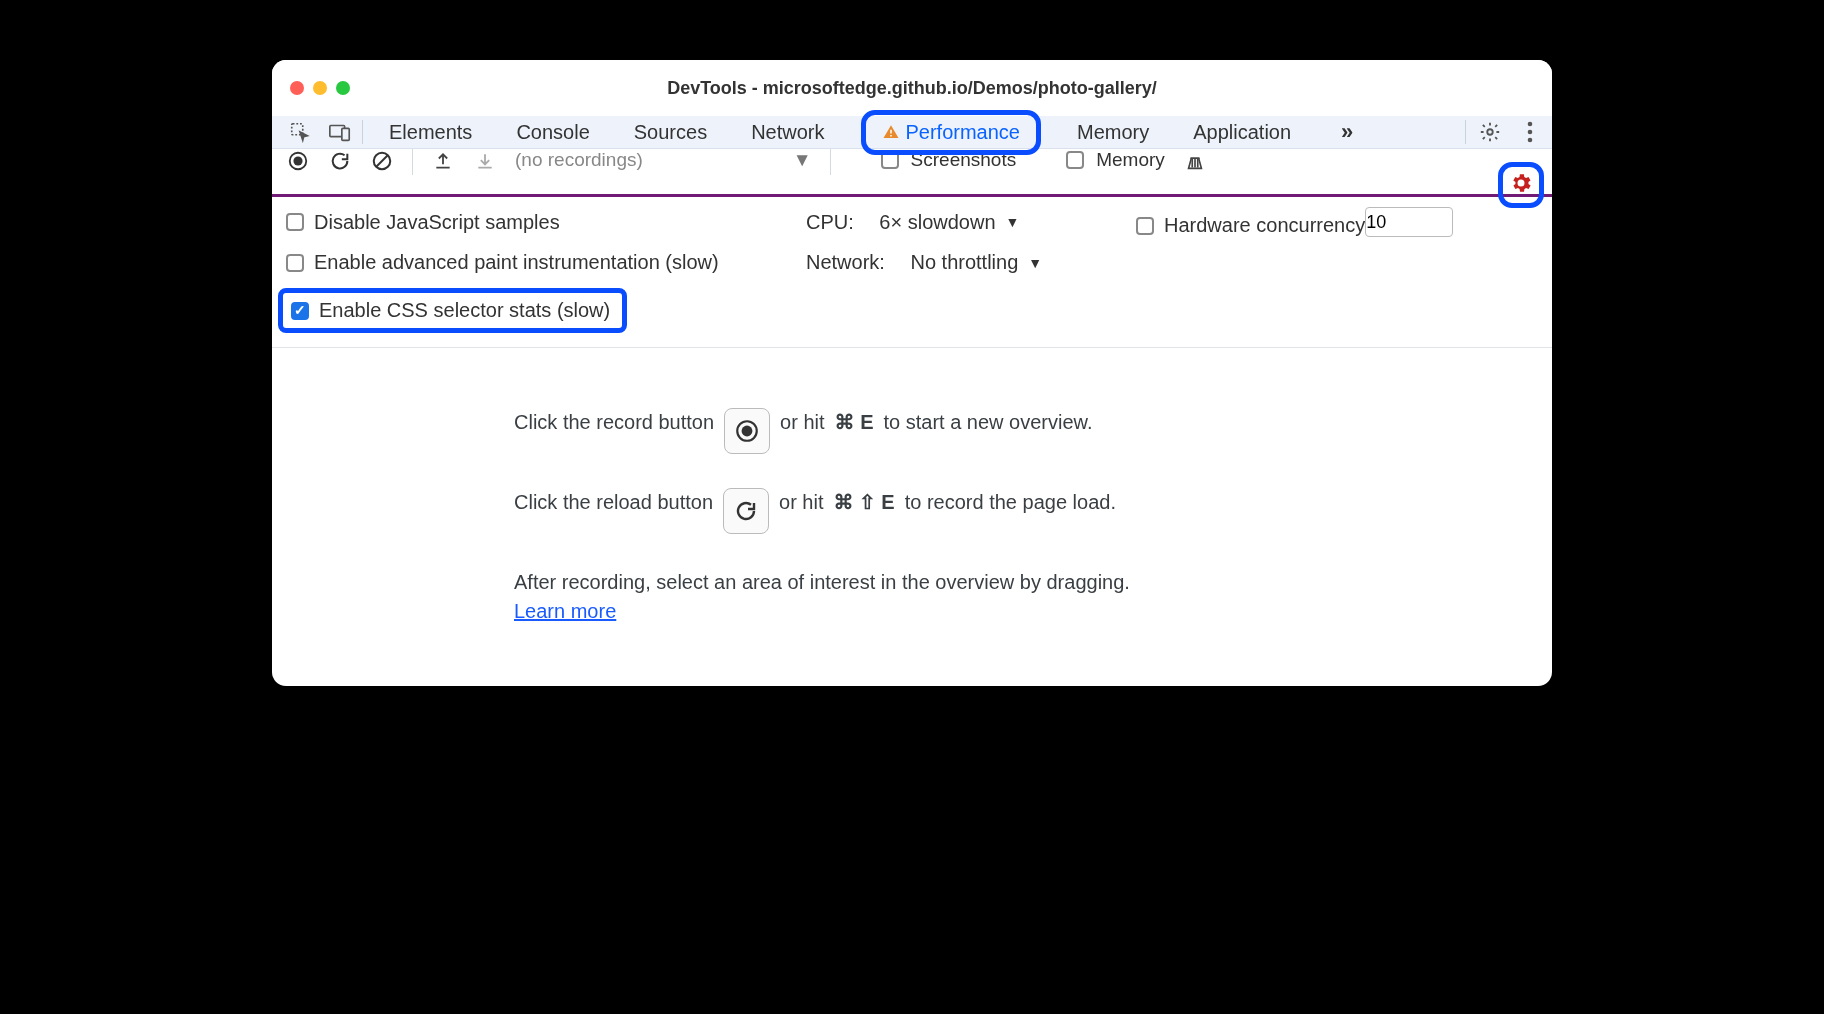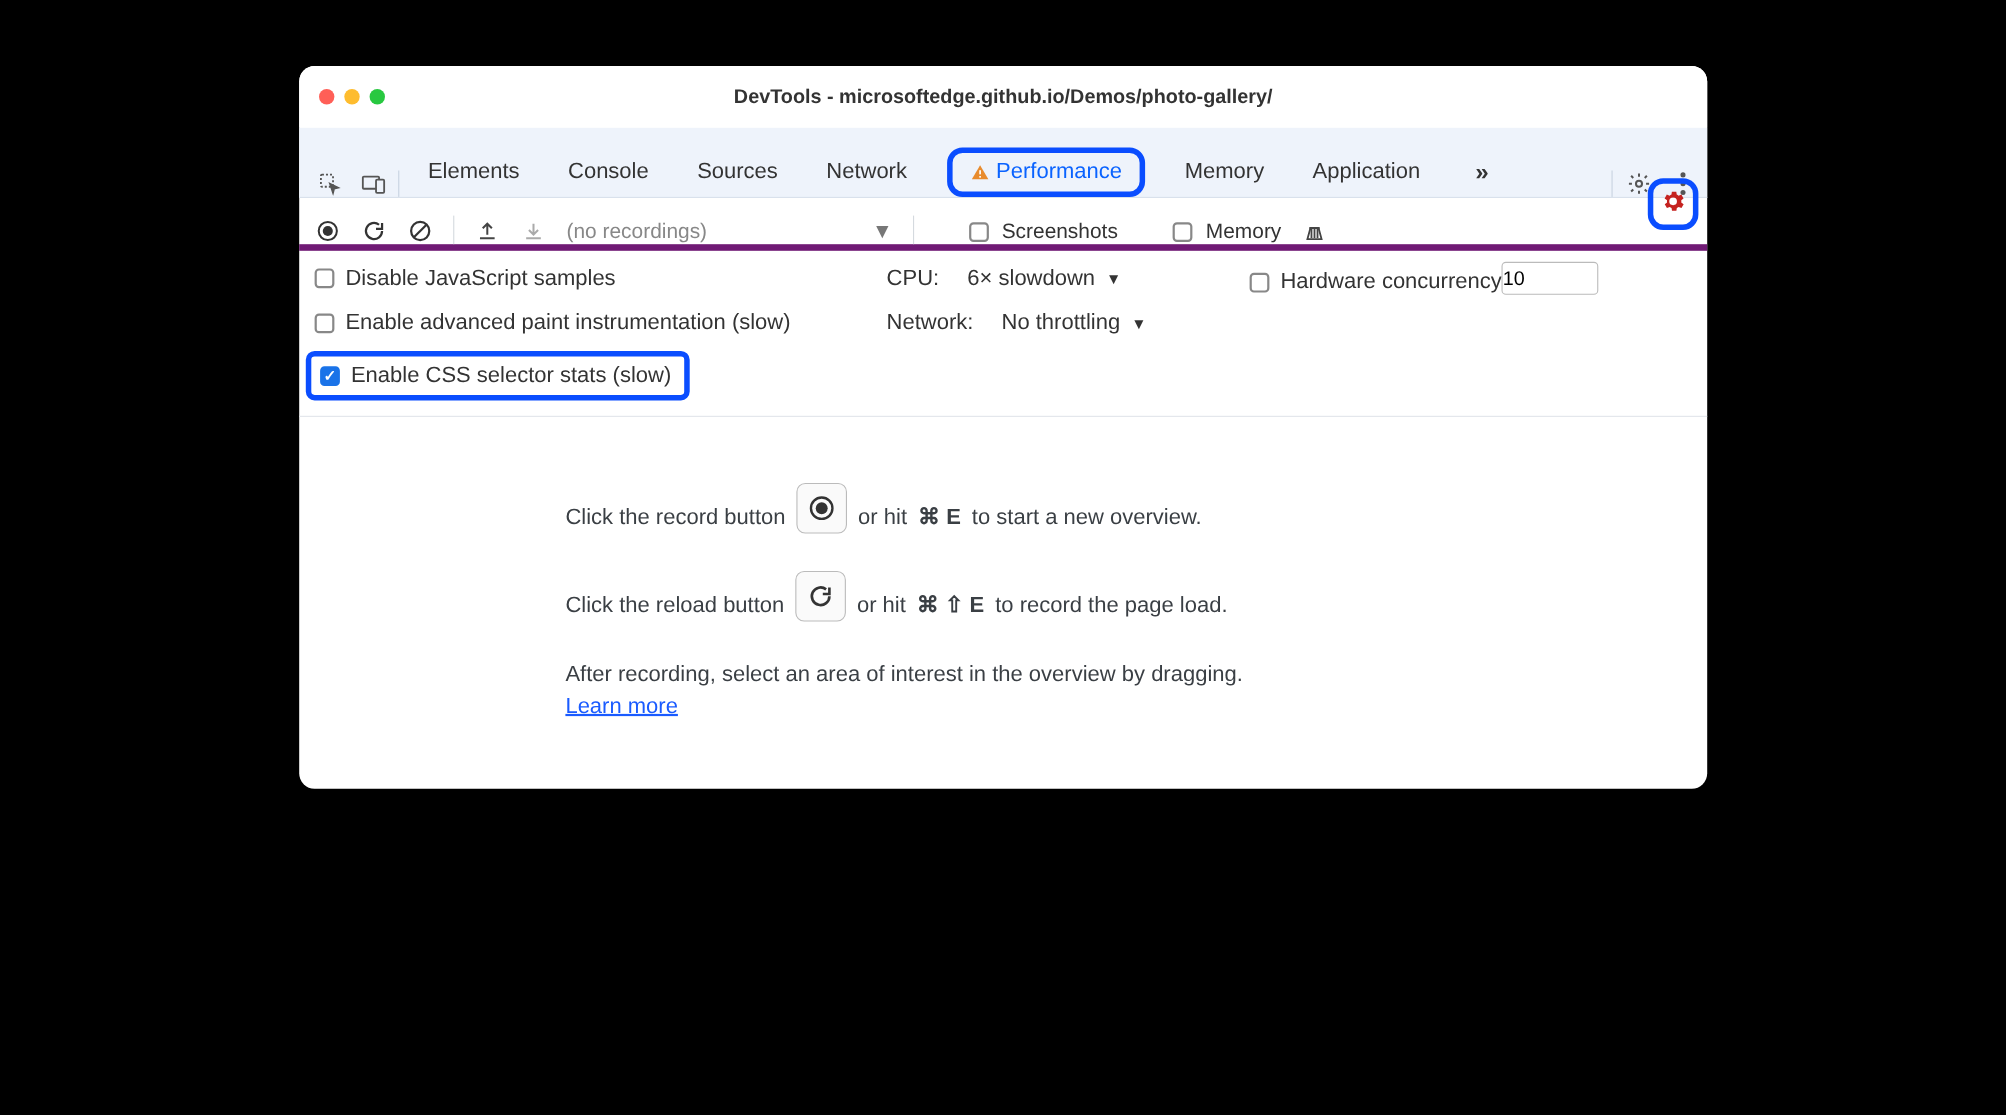--- a/index.html
+++ b/index.html
@@ -4,30 +4,30 @@
 <style>
 * { box-sizing: border-box; margin: 0; padding: 0; }
 body { background: #000; width: 1824px; height: 1014px; font-family: -apple-system, "Segoe UI", Helvetica, Arial, sans-serif; display: flex; align-items: flex-start; justify-content: center; padding-top: 60px; }
 .window { width: 1280px; background: #fff; border-radius: 14px; overflow: visible; box-shadow: 0 20px 60px rgba(0,0,0,.6); position: relative; }
 .titlebar { height: 56px; background: #fff; border-top-left-radius: 14px; border-top-right-radius: 14px; display: flex; align-items: center; position: relative; }
 .traffic { display: flex; gap: 9px; position: absolute; left: 18px; }
 .tlight { width: 14px; height: 14px; border-radius: 50%; }
 .tred { background: #ff5f57; } .tyel { background: #febc2e; } .tgrn { background: #28c840; }
 .title { flex: 1; text-align: center; font-size: 18px; color: #333; font-weight: 600; }
 
-.tabbar { height: 64px; background: #eef3fb; display: flex; align-items: flex-end; padding: 0 10px; border-bottom: 1px solid #d9e1ec; }
+.tabbar { height: 33px; background: #eef3fb; display: flex; align-items: center; padding: 0 10px; border-bottom: 1px solid #d9e1ec; }
 .tool-icons-left { display: flex; align-items: center; gap: 16px; padding: 0 10px 0 6px; border-right: 1px solid #c8d3e0; margin-right: 18px; }
 .tabs { display: flex; align-items: center; gap: 28px; flex: 1; }
 .tab { font-size: 20px; color: #333; cursor: pointer; display: flex; align-items: center; gap: 6px; padding: 4px 8px; }
 .tab.active { color: #0a63ff; position: relative; }
 .tab-highlight { border: 5px solid #0a4dff; border-radius: 14px; padding: 6px 16px; }
 .more-tabs { font-size: 22px; font-weight: 700; margin-left: 6px; }
 .right-icons { display: flex; align-items: center; gap: 16px; padding-left: 12px; border-left: 1px solid #c8d3e0; }
 
-.toolbar { height: 48px; display: flex; align-items: flex-end; padding: 0 14px; border-bottom: 6px solid #701a75; gap: 18px; }
+.toolbar { height: 48px; display: flex; align-items: flex-start; padding: 0 14px; border-bottom: 3px solid #701a75; gap: 18px; }
 .tbtn { display: inline-flex; align-items: center; justify-content: center; width: 24px; height: 24px; }
 .divider { width: 1px; height: 26px; background: #d5dadf; }
 .recordings-dd { color: #888; font-size: 19px; display: flex; align-items: center; gap: 150px; }
 .recordings-dd .caret { color: #777; }
 .chk-group { display: flex; align-items: center; gap: 12px; font-size: 19px; color: #333; margin-left: 32px; }
 .chk { width: 18px; height: 18px; border: 2px solid #888; border-radius: 4px; background: #fff; display: inline-flex; }
 .chk.checked { background: #1a73e8; border-color: #1a73e8; position: relative; }
 .chk.checked::after { content: "✓"; color: #fff; font-size: 14px; position: absolute; left: 1px; top: -2px; font-weight: 700; }
 .toolbar-right { margin-left: auto; display: flex; align-items: center; gap: 18px; }
 .gear-red-wrap { border: 5px solid #0a4dff; border-radius: 14px; padding: 4px 6px; position: absolute; right: 8px; top: 102px; }
@@ -35,21 +35,21 @@
 .options { padding: 10px 14px 14px 14px; border-bottom: 1px solid #e1e5ea; display: grid; grid-template-columns: 510px 320px auto; row-gap: 14px; column-gap: 10px; align-items: center; font-size: 20px; color: #333; }
 .opt-label { display: flex; align-items: center; gap: 10px; }
 .dd { display: flex; align-items: center; gap: 10px; }
 .dd .caret { font-size: 14px; }
 .hw { display: flex; align-items: flex-end; }
 .hw input { width: 88px; height: 30px; border: 1px solid #bbb; border-radius: 4px; padding: 0 0; font-size: 18px; }
 .css-stats-wrap { border: 5px solid #0a4dff; border-radius: 8px; padding: 6px 12px 6px 8px; display: inline-flex; margin-left: -8px; }
 .options-row3 { grid-column: 1 / span 3; }
 
 .main { padding: 60px 20px 60px 242px; font-size: 20px; color: #3a3f44; line-height: 1.45; border-bottom-left-radius: 14px; border-bottom-right-radius: 14px; }
-.instr { display: flex; align-items: flex-end; gap: 10px; margin-bottom: 34px; }
+.instr { display: flex; align-items: flex-start; gap: 10px; margin-bottom: 34px; }
 .btn-outline { display: inline-flex; align-items: center; justify-content: center; width: 46px; height: 46px; border: 1px solid #bbb; border-radius: 8px; background: #fafafa; }
 .kbd { font-weight: 700; }
 .learn { color: #1a5bff; text-decoration: underline; }
 svg { display: block; }
 </style>
 </head>
 <body>
 
 <div class="window">
 

